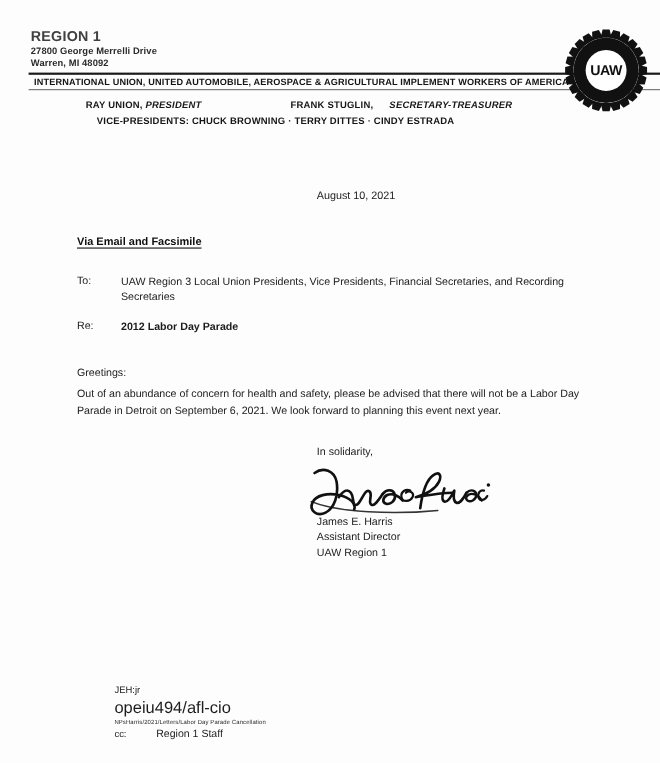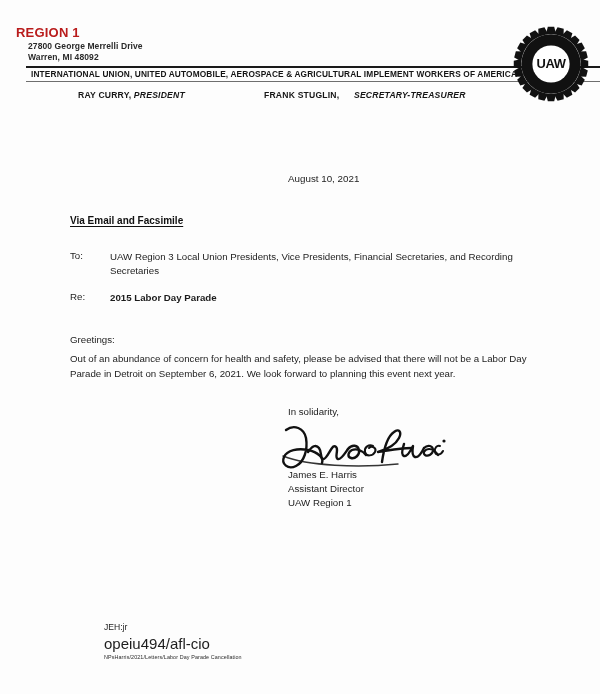--- a/index.html
+++ b/index.html
@@ -24,26 +24,26 @@
 
   
   .letterhead {
     position: absolute;
     left: 0; top: 0; right: 0;
     height: 130px;
   }
 
   .region-title {
     position: absolute;
-    left: 16px;
+    left: 28px;
     top: 26px;
     font-size: 13px;
     font-weight: bold;
     letter-spacing: 0.2px;
-    color: #b91c1c;
+    color: #404040;
     line-height: 1.1;
   }
   .addr-line1 {
     position: absolute;
     left: 28px;
     top: 41px;
     font-size: 8.5px;
     font-weight: bold;
     color: #2a2a2a;
     letter-spacing: 0.1px;
@@ -361,38 +361,39 @@
 
           <circle cx="0" cy="0" r="39" fill="#111111"></circle>
           <circle cx="0" cy="0" r="24.5" fill="#ffffff"></circle>
         </g>
         <text x="50" y="55" text-anchor="middle" font-family="Liberation Sans, sans-serif" font-size="17" font-weight="bold" fill="#111111" letter-spacing="-0.5">UAW</text>
       </svg>
     </div>
 
     <div class="officers">
       <div class="officer-row1">
-        <div class="off-pres"><span>RAY CURRY,</span> <em>PRESIDENT</em></div>
+        <div class="off-pres"><span>RAY UNION,</span> <em>PRESIDENT</em></div>
         <div class="off-sectreas"><span>FRANK STUGLIN,</span> <em>SECRETARY-TREASURER</em></div>
       </div>
+      <div class="officer-row2">VICE-PRESIDENTS:  CHUCK BROWNING   ·   TERRY DITTES   ·   CINDY ESTRADA</div>
     </div>
   </div>
 
   <div class="doc-body">
 
     <div class="date-line">August 10, 2021</div>
 
     <div class="via-line">Via Email and Facsimile</div>
 
     <div class="field-to">
       <span class="lbl">To:</span><span class="val-block">UAW Region 3 Local Union Presidents, Vice Presidents, Financial Secretaries, and Recording Secretaries</span>
     </div>
 
     <div class="field-re">
-      <span class="lbl">Re:</span><span class="val-block val-bold">2015 Labor Day Parade</span>
+      <span class="lbl">Re:</span><span class="val-block val-bold">2012 Labor Day Parade</span>
     </div>
 
     <div class="greeting">Greetings:</div>
 
     <div class="para">Out of an abundance of concern for health and safety, please be advised that there will not be a Labor Day Parade in Detroit on September 6, 2021.   We look forward to planning this event next year.</div>
 
     <div class="closing">In solidarity,</div>
 
     <div class="signature">
       <svg viewBox="0 0 175 52" width="175" height="52" aria-hidden="true">
@@ -415,15 +416,18 @@
       <div>James E. Harris</div>
       <div>Assistant Director</div>
       <div>UAW Region 1</div>
     </div>
   </div>
 
   <div class="footer">
     <div class="foot-initials">JEH:jr</div>
     <div class="foot-opeiu">opeiu494/afl-cio</div>
     <div class="foot-path">NPsHarris/2021/Letters/Labor Day Parade Cancellation</div>
+    <div class="foot-cc">
+      <span class="cc-lbl">cc:</span><span class="cc-val">Region 1 Staff</span>
+    </div>
   </div>
 
 </div>
 
 </body></html>

